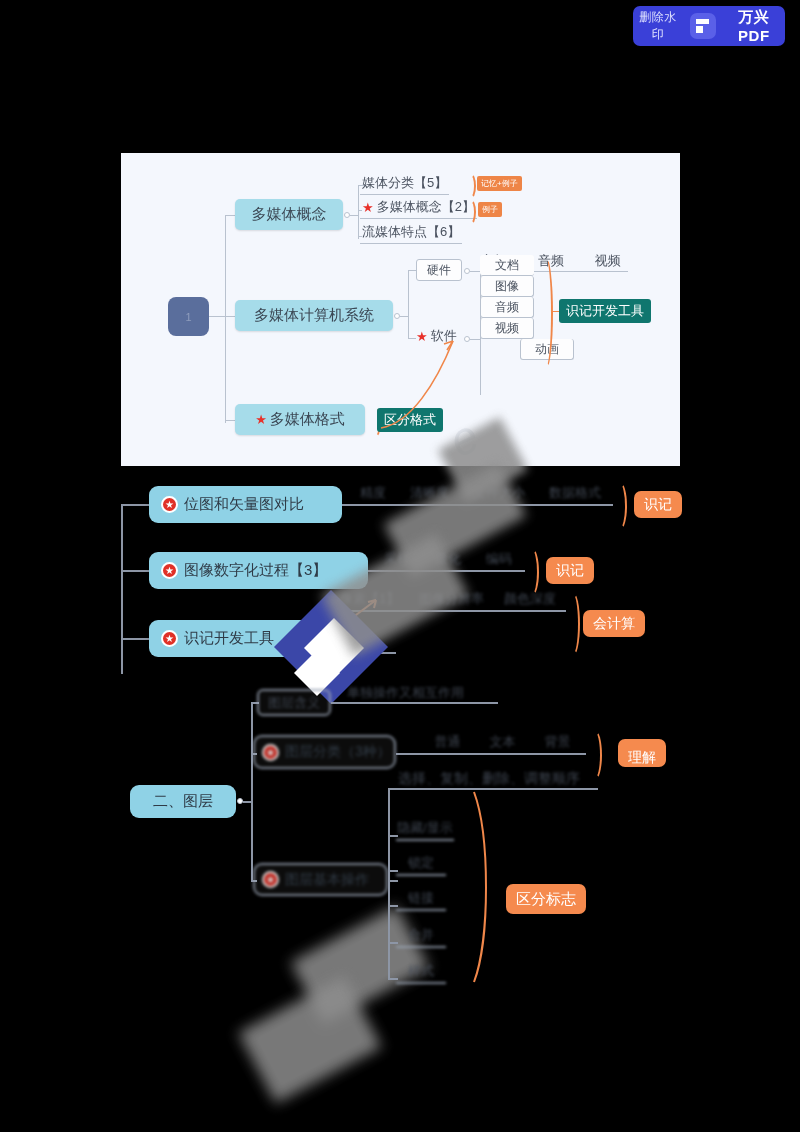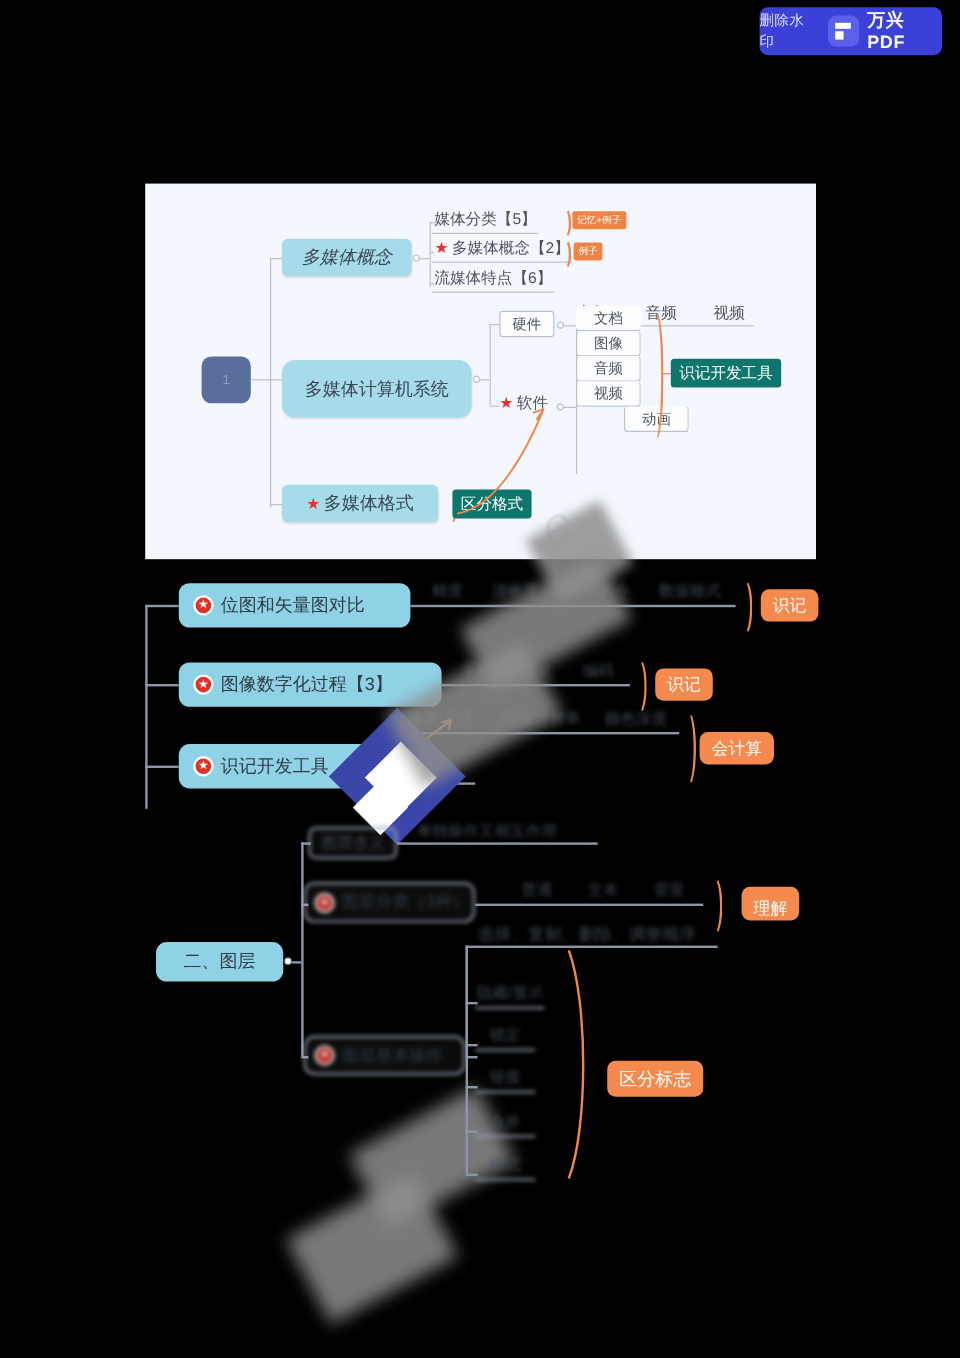--- a/index.html
+++ b/index.html
@@ -6,20 +6,21 @@
   body{width:800px;height:1132px;position:relative;overflow:hidden;
        font-family:"Liberation Sans","DejaVu Sans",sans-serif;color:#3a3f4a;}
 
   .abs{position:absolute;}
 
   
   #wm-banner{
     left:633px;top:6px;width:152px;height:40px;border-radius:7px;
     background:#3a40d8;display:flex;align-items:center;justify-content:center;gap:7px;
     box-shadow:0 2px 6px rgba(0,0,0,.5);
+    text-align:center;
   }
   #wm-banner .wm-text{color:#dfe1ff;font-size:12px;letter-spacing:.5px;}
   #wm-banner .wm-logo{
     width:26px;height:26px;border-radius:7px;background:#5a60e8;position:relative;
   }
   #wm-banner .wm-logo:before{content:"";position:absolute;left:6px;top:6px;width:13px;height:5px;background:#fff;}
   #wm-banner .wm-logo:after{content:"";position:absolute;left:6px;top:13px;width:7px;height:7px;background:#fff;}
   #wm-banner .wm-brand{color:#fff;font-size:15px;font-weight:bold;letter-spacing:.5px;}
 
   
@@ -75,21 +76,21 @@
 <div class="abs" id="panel-one">
 
   <div class="node n-root abs" style="left:47px;top:144px;width:41px;height:39px;">
     <span>1</span>
   </div>
 
   <div class="hline abs" style="left:88px;top:163px;width:16px;"></div>
   <div class="vline abs" style="left:104px;top:62px;height:208px;"></div>
 
   <div class="hline abs" style="left:104px;top:62px;width:10px;"></div>
-  <div class="node n-blue abs" style="left:114px;top:46px;width:108px;height:31px;font-style:italic;">
+  <div class="node n-blue abs" style="left:114px;top:46px;width:108px;height:31px;">
     <span>多媒体概念</span>
   </div>
   <div class="dot" style="left:223px;top:59px;"></div>
 
   <div class="hline abs" style="left:229px;top:62px;width:8px;"></div>
   <div class="vline abs" style="left:237px;top:32px;height:54px;"></div>
 
   <div class="hline abs" style="left:237px;top:32px;width:8px;"></div>
   <div class="abs n-plain" style="left:239px;top:21px;border-bottom:1px solid #b9c2cf;padding:0 2px 2px 2px;">
     <span>媒体分类【5】</span>
@@ -108,21 +109,21 @@
   <div class="tag-sm abs" style="left:357px;top:49px;height:15px;display:flex;align-items:center;">
     <span>例子</span>
   </div>
 
   <div class="hline abs" style="left:237px;top:83px;width:4px;"></div>
   <div class="abs n-plain" style="left:239px;top:70px;border-bottom:1px solid #b9c2cf;padding:0 2px 2px 2px;">
     <span>流媒体特点【6】</span>
   </div>
 
   <div class="hline abs" style="left:104px;top:163px;width:10px;"></div>
-  <div class="node n-blue abs" style="left:114px;top:147px;width:158px;height:48px;border-radius:11px;">
+  <div class="node n-blue abs" style="left:114px;top:147px;width:158px;height:31px;">
     <span>多媒体计算机系统</span>
   </div>
   <div class="dot" style="left:273px;top:160px;"></div>
   <div class="hline abs" style="left:279px;top:163px;width:8px;"></div>
   <div class="vline abs" style="left:287px;top:117px;height:68px;"></div>
 
   <div class="hline abs" style="left:287px;top:117px;width:8px;"></div>
   <div class="node n-box abs" style="left:295px;top:106px;width:46px;height:22px;">
     <span>硬件</span>
   </div>

